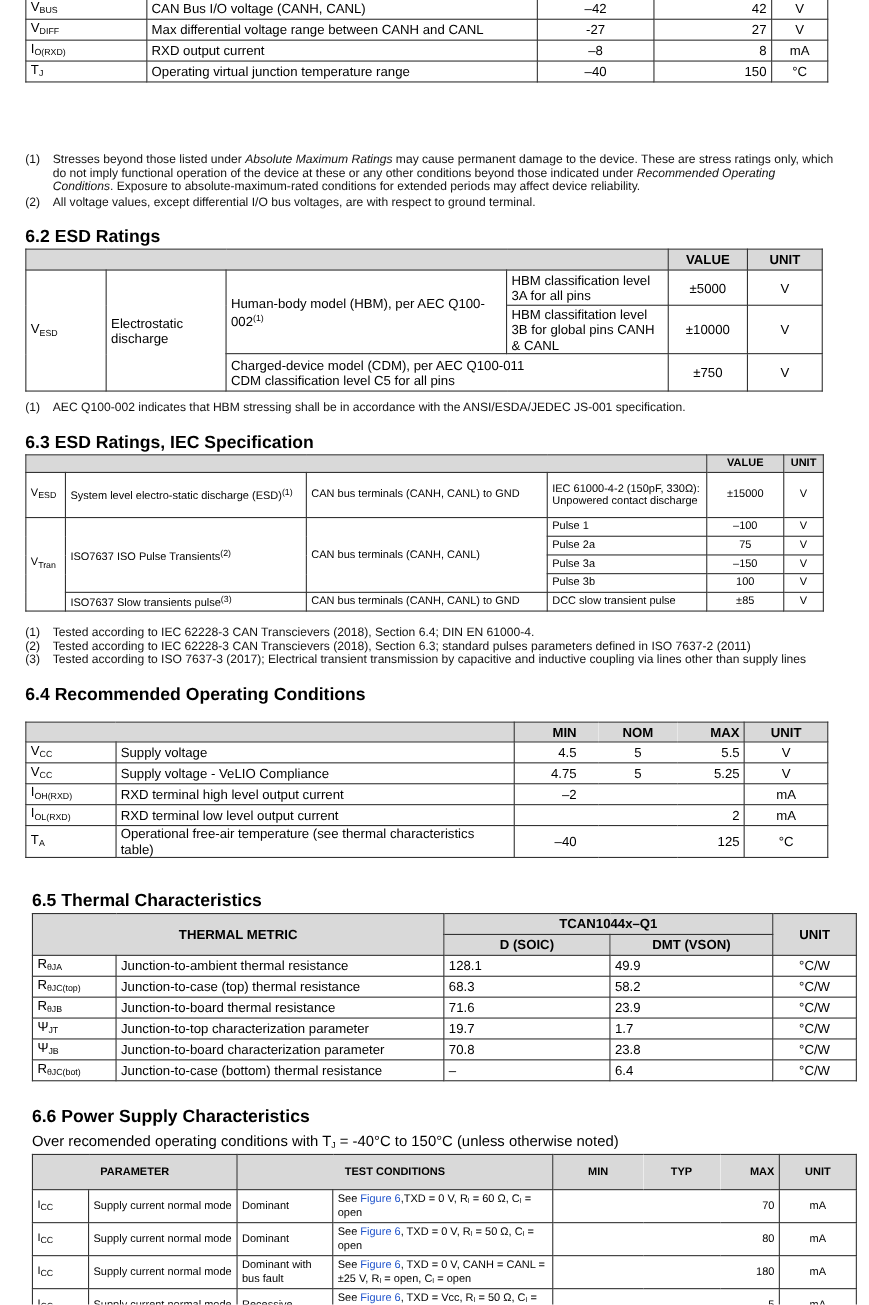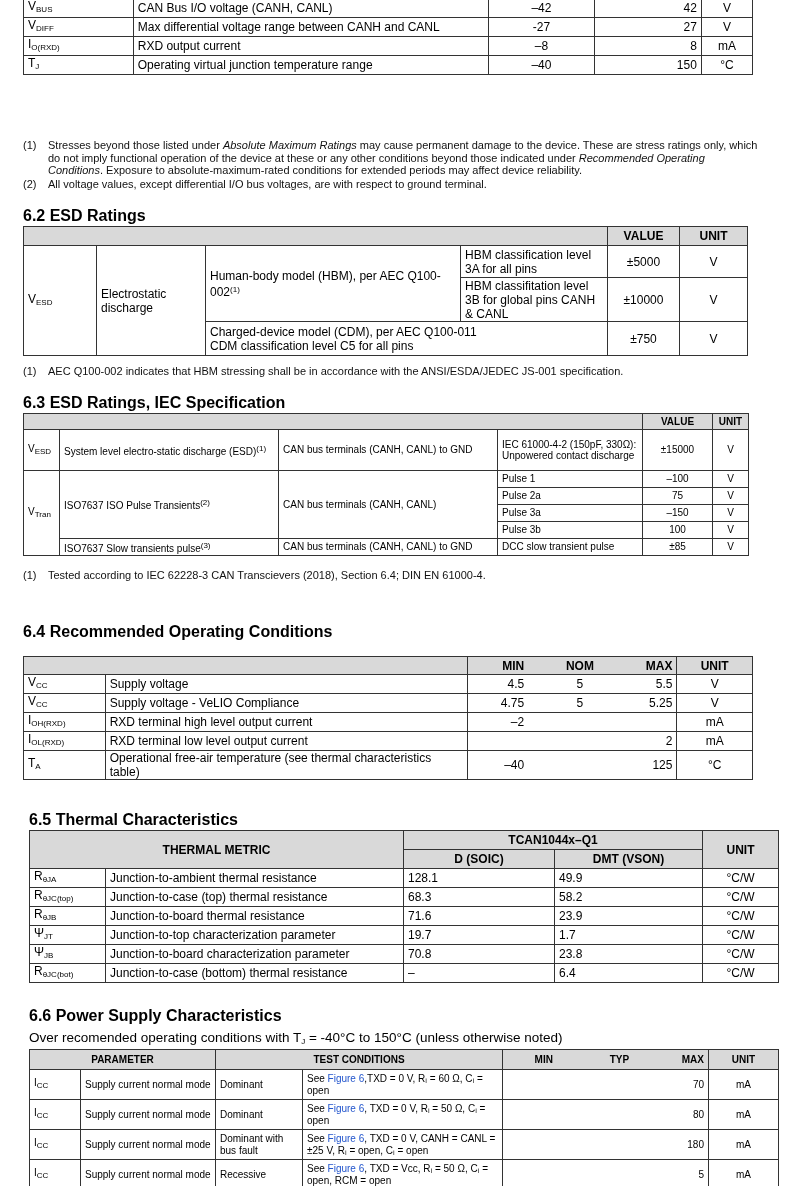--- a/index.html
+++ b/index.html
@@ -164,20 +164,22 @@
       <td><span>ISO7637 Slow transients pulse</span><span class="sup">(3)</span></td>
       <td>CAN bus terminals (CANH, CANL) to GND</td>
       <td>DCC slow transient pulse</td>
       <td class="c">±85</td>
       <td class="c">V</td>
     </tr>
   </tbody>
 </table>
 <div class="fn" style="left:23px; top:569px; width:750px;">
   <div><span class="n">(1)</span><span class="t">Tested according to IEC 62228-3 CAN Transcievers (2018), Section 6.4; DIN EN 61000-4.</span></div>
+  <div><span class="n">(2)</span><span class="t">Tested according to IEC 62228-3 CAN Transcievers (2018), Section 6.3; standard pulses parameters defined in ISO 7637-2 (2011)</span></div>
+  <div><span class="n">(3)</span><span class="t" style="width:720px;">Tested according to ISO 7637-3 (2017); Electrical transient transmission by capacitive and inductive coupling via lines other than supply lines</span></div>
 </div>
 
 <div class="h2" style="left:23px; top:623px;">6.4 Recommended Operating Conditions</div>
 <table class="abs" style="left:23px; top:656px; width:730px;">
   <colgroup>
       <col style="width:80px">
       <col style="width:355px">
       <col style="width:75px">
       <col style="width:70px">
       <col style="width:60px">
@@ -311,21 +313,21 @@
       <col style="width:51px">
       <col style="width:135px">
       <col style="width:87px">
       <col style="width:200px">
       <col style="width:82px">
       <col style="width:70px">
       <col style="width:54px">
       <col style="width:70px">
     </colgroup>
   <thead>
-    <tr style="height:20px;">
+    <tr style="height:32px;">
       <th colspan="2">PARAMETER</th>
       <th colspan="2">TEST CONDITIONS</th>
       <th class="c" style="border-right:none;">MIN</th>
       <th style="border-left:none; border-right:none;">TYP</th>
       <th class="r" style="border-left:none;">MAX</th>
       <th>UNIT</th>
     </tr>
   </thead>
   <tbody id="power-body">
       <tr style="height:30px">

